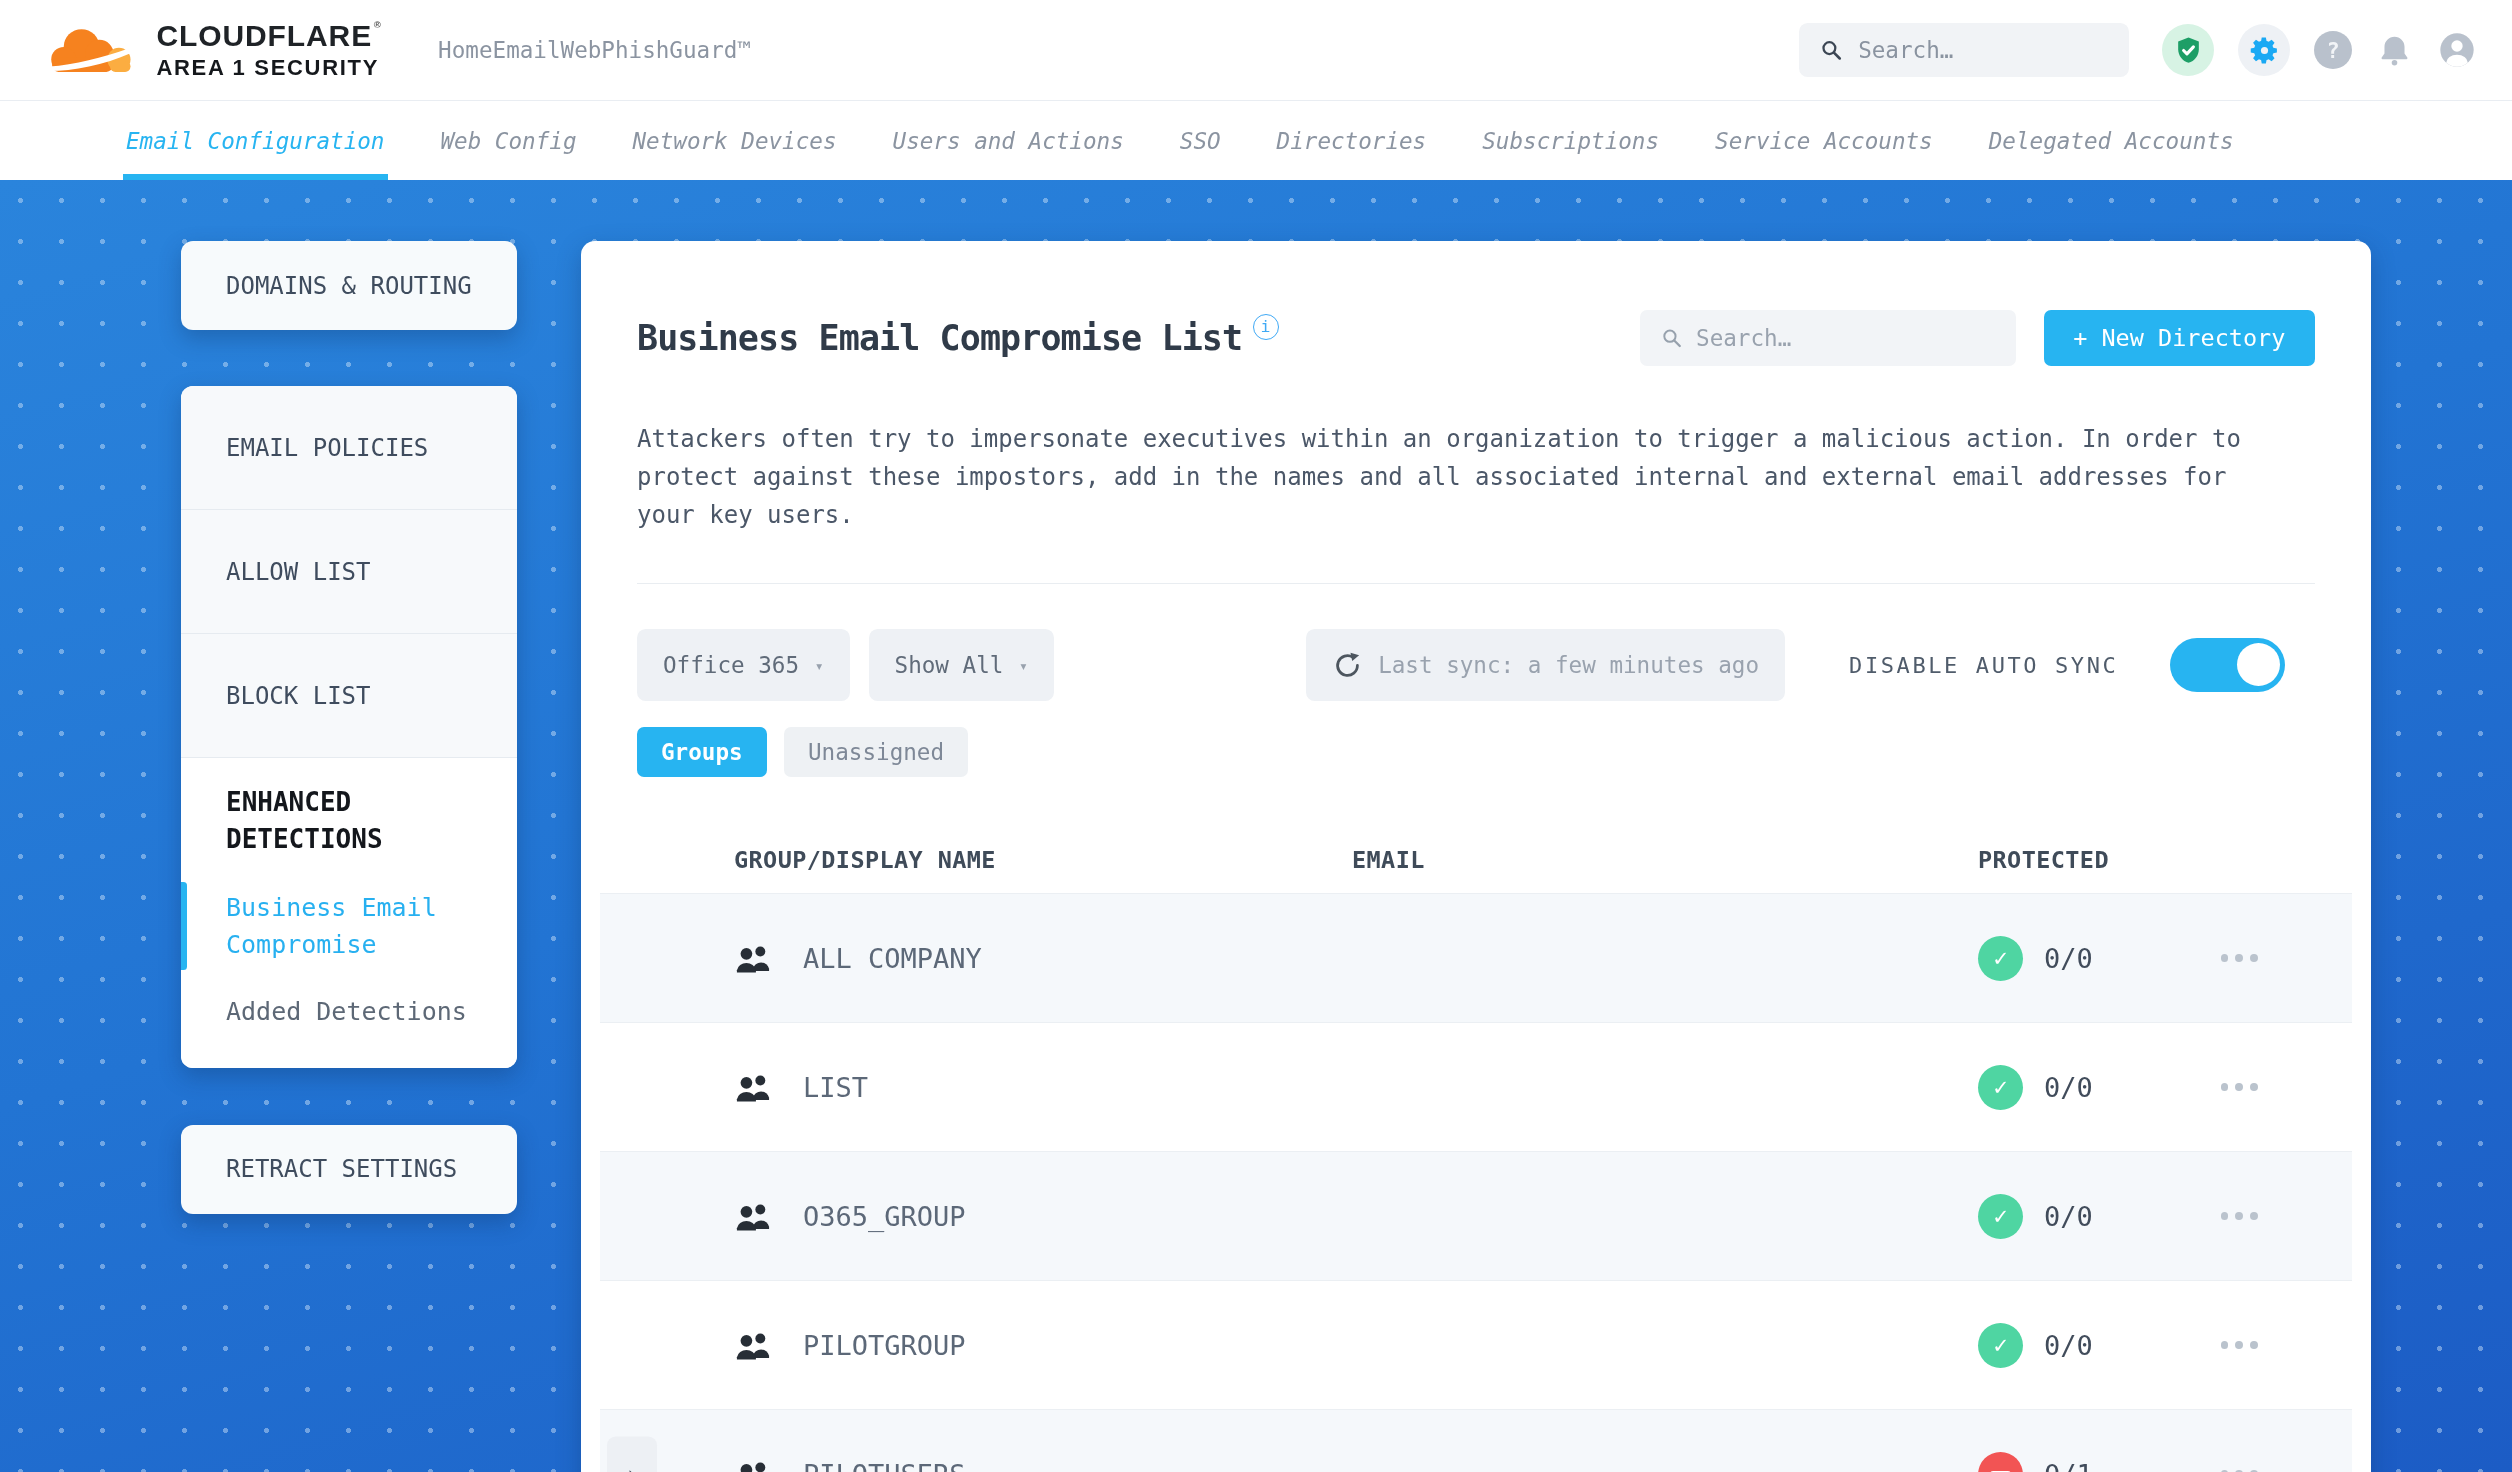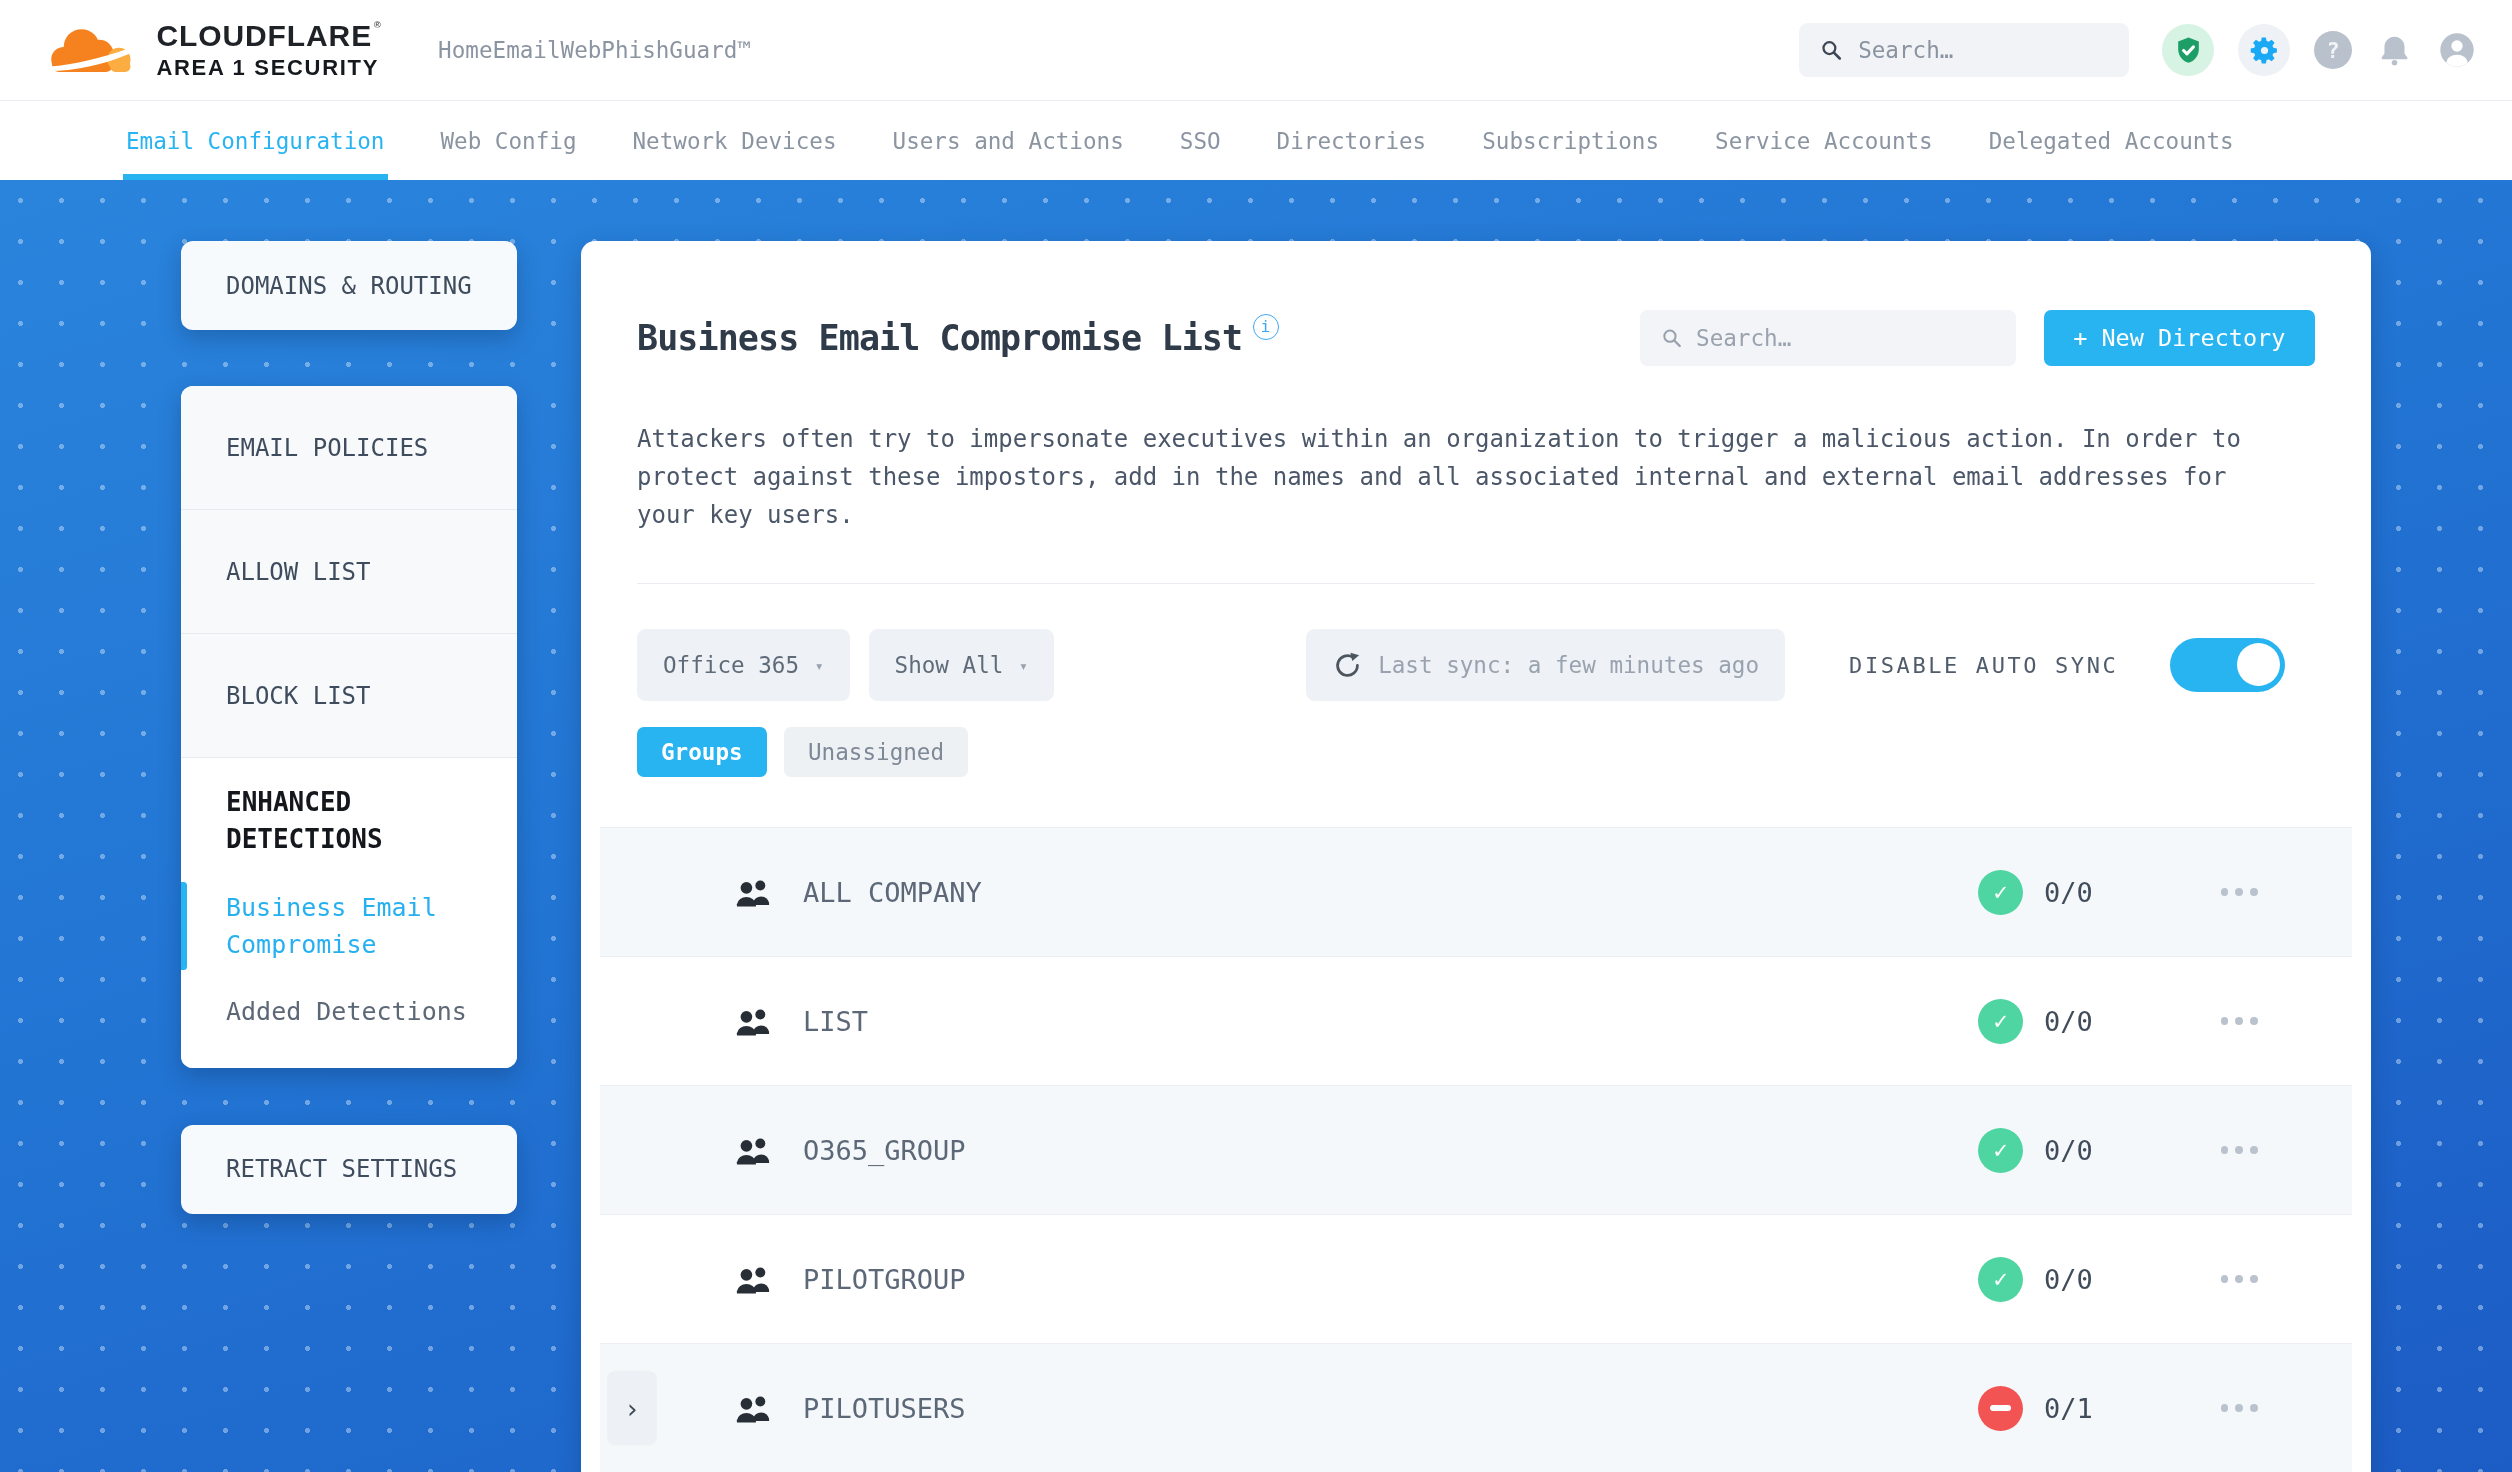--- a/index.html
+++ b/index.html
@@ -26,21 +26,21 @@
     font-size:22.6px; color:#3c4654; width:100%; }
   .search-pill input::placeholder { color:#8a93a0; }
   .iconrow { display:flex; align-items:center; gap:24px; margin-left:33px; }
   .icon-circle { border-radius:50%; display:flex; align-items:center; justify-content:center; cursor:pointer; }
   .ic-mint { width:52px; height:52px; background:#d7f3e4; }
   .ic-light { width:52px; height:52px; background:#eef1f5; }
   .ic-gray { width:38px; height:38px; background:#b9c1cc; color:#f2f4f7; font-size:22px; font-weight:bold; }
 
   
   .configbar { height:79px; flex:0 0 79px; background:#fff; display:flex; align-items:stretch;
-    gap:56px; padding-left:126px; }
+    gap:56px; padding-left:126px;font-style:italic; }
   .config-tab { display:flex; align-items:center; font-size:22.6px; color:#8b94a1; cursor:pointer;
     position:relative; text-decoration:none; }
   .config-tab.active { color:#27b4f1; }
   .config-tab.active::after { content:""; position:absolute; left:-3.5px; right:-3.5px; bottom:0;
     height:6px; background:#27b4f1; }
 
   
   .content { flex:1 1 auto; position:relative; overflow:hidden;
     background-image:
       radial-gradient(circle, rgba(210,230,250,0.45) 2.3px, rgba(210,230,250,0) 2.6px),
@@ -305,20 +305,25 @@
         </div>
 
         <div class="view-tabs" id="view-tabs">
   <div class="vtab active">Groups</div>
 
   <div class="vtab">Unassigned</div>
 </div>
       </div>
 
       <div class="table">
+        <div class="thead">
+          <span class="c-name">GROUP/DISPLAY NAME</span>
+          <span>EMAIL</span>
+          <span>PROTECTED</span>
+        </div>
         <div id="table-rows">
   <div class="trow">
 
     <div class="cell-name">
       <svg width="38" height="31" viewBox="0 0 26 20">
         <circle cx="18" cy="5.2" r="3.4" fill="#272e36"></circle>
         <path d="M13 17a5.6 5.3 0 0 1 11 0v1.6h-11z" fill="#272e36"></path>
         <circle cx="8.5" cy="6.8" r="4" fill="#272e36"></circle>
         <path d="M2 18a6.6 6 0 0 1 13 0v1.6H2z" fill="#272e36"></path>
       </svg>

